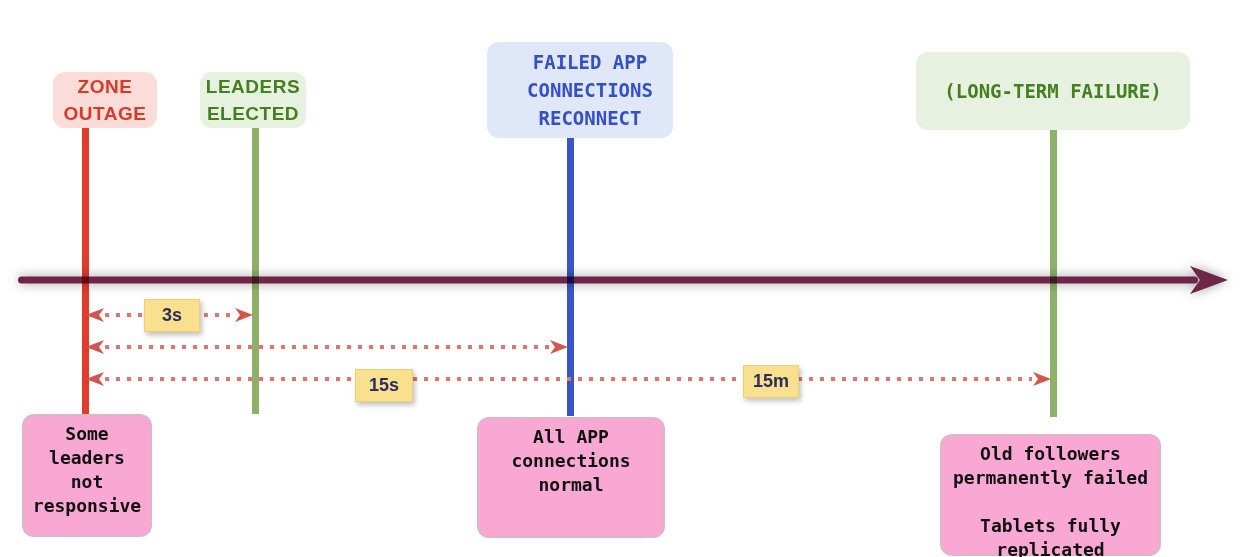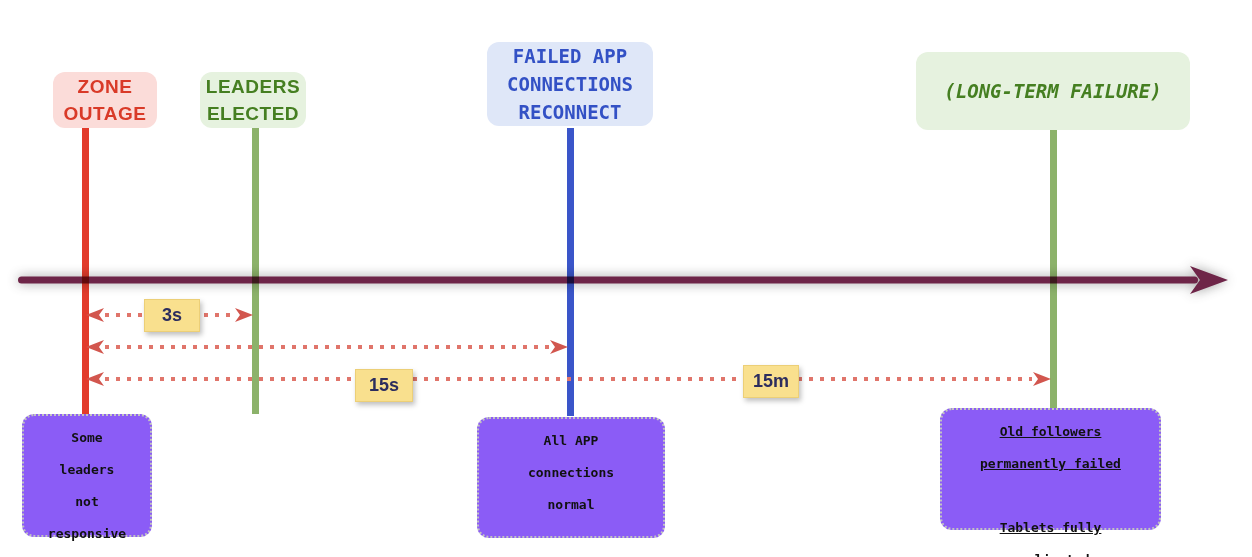--- a/index.html
+++ b/index.html
@@ -30,21 +30,21 @@
   .event-label{
     position:absolute;display:flex;align-items:center;justify-content:center;
     flex-direction:column;text-align:center;border-radius:12px;
     font-weight:bold;white-space:pre-line;
   }
   .ev-sans{font-family:"Liberation Sans","DejaVu Sans",sans-serif;font-size:19px;line-height:27px;letter-spacing:0.5px;}
   .ev-mono{font-family:"DejaVu Sans Mono","Liberation Mono",monospace;font-size:19px;line-height:28px;}
   .ev-red{color:var(--red-text);background:var(--red-bg);margin-left:20px;}
   .ev-green{color:var(--green-text);background:var(--green-bg);}
   .ev-blue{color:var(--blue-text);background:var(--blue-bg);}
-  .event-label .italic{font-style:italic;}
+  .event-label .italic{}
   
   .duration-row{
     position:absolute;height:16px;display:flex;align-items:center;
   }
   .dots{
     flex:1;height:4px;margin:0 1px;
     background:repeating-linear-gradient(90deg,var(--salmon) 0 4px,transparent 4px 11px);
   }
   .chev{flex:0 0 auto;display:block;}
   
@@ -52,23 +52,23 @@
     position:absolute;display:flex;align-items:center;justify-content:center;
     background:var(--badge-bg);border:1px solid var(--badge-border);
     border-radius:0;color:var(--badge-text);
     font-family:"Liberation Sans","DejaVu Sans",sans-serif;
     font-weight:bold;font-size:18px;
     box-shadow:2px 3px 5px rgba(0,0,0,0.25);
   }
   
   .note{
     position:absolute;border:2px dotted var(--note-border);border-radius:12px;
-    color:var(--note-text);font-weight:bold;font-size:13px;line-height:32px;
+    color:var(--note-text);font-weight:bold;font-size:18px;line-height:24px;
     text-align:center;white-space:pre-line;padding-top:6px;box-sizing:border-box;
-    background:#8b5cf6;
+    background:#f9a8d4;
   }
 </style>
 </head>
 <body>
 
 <div class="canvas">
 
   <svg class="timeline-svg" viewBox="0 0 1252 56" xmlns="http://www.w3.org/2000/svg">
     <rect x="18" y="24.5" width="1180" height="7" rx="3.5" fill="var(--maroon)"></rect>
     <polygon points="1190,14 1228,28 1190,42 1200,28" fill="var(--maroon)"></polygon>
@@ -76,21 +76,21 @@
 
   <div class="vline" style="left:82px;  top:128px; height:286px; background:var(--red-line);"></div>
   <div class="vline" style="left:252px; top:128px; height:286px; background:var(--green-line);"></div>
   <div class="vline" style="left:567px; top:128px; height:288px; background:var(--blue-line);"></div>
   <div class="vline" style="left:1050px;top:130px; height:287px; background:var(--green-line);"></div>
 
   <div class="event-label ev-sans ev-red" style="left:33px;top:72px;width:104px;height:56px;">ZONE
 OUTAGE</div>
   <div class="event-label ev-sans ev-green" style="left:200px;top:72px;width:106px;height:56px;">LEADERS
 ELECTED</div>
-  <div class="event-label ev-mono ev-blue" style="left:487px;top:42px;width:166px;height:84px;">FAILED APP
+  <div class="event-label ev-mono ev-blue" style="left:487px;top:42px;width:166px;height:96px;padding-left:20px;">FAILED APP
 CONNECTIONS
 RECONNECT</div>
   <div class="event-label ev-mono ev-green" style="left:916px;top:52px;width:274px;height:78px;line-height:26px;">
     <span class="italic">(LONG-TERM FAILURE)</span>
   </div>
 
   <div class="duration-row" style="left:86px;top:307px;width:167px;">
     <svg class="chev" width="18" height="16" viewBox="0 0 18 16">
         <polygon points="18,1 0,8 18,15 13,8" fill="var(--salmon-dark)"></polygon>
       </svg>
@@ -122,19 +122,19 @@
   <div class="badge" style="left:355px;top:333px;width:56px;height:31px;margin-top:36px;">15s</div>
   <div class="badge" style="left:743px;top:365px;width:54px;height:31px;">15m</div>
 
   <div class="note" style="left:22px; top:414px;width:130px;height:123px;">Some
 leaders
 not
 responsive</div>
   <div class="note" style="left:477px;top:417px;width:188px;height:121px;">All APP
 connections
 normal</div>
-  <div class="note" style="left:940px;top:408px;width:221px;height:122px;text-decoration:underline;">Old followers
+  <div class="note" style="left:940px;top:434px;width:221px;height:122px;">Old followers
 permanently failed
 
 Tablets fully
 replicated</div>
 
 </div>
 
 </body></html>

